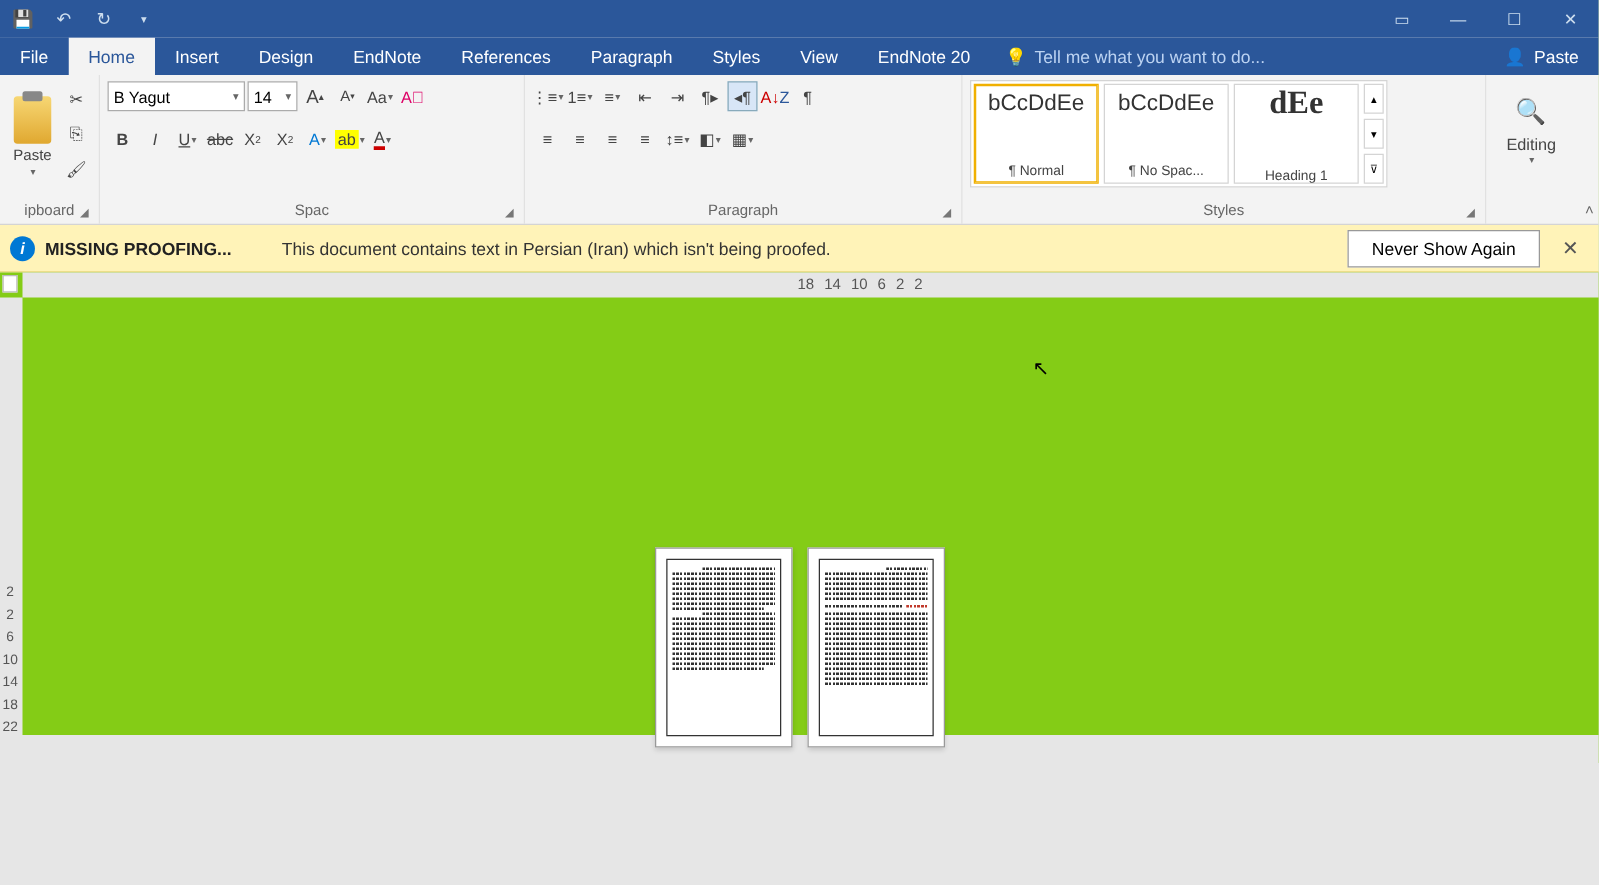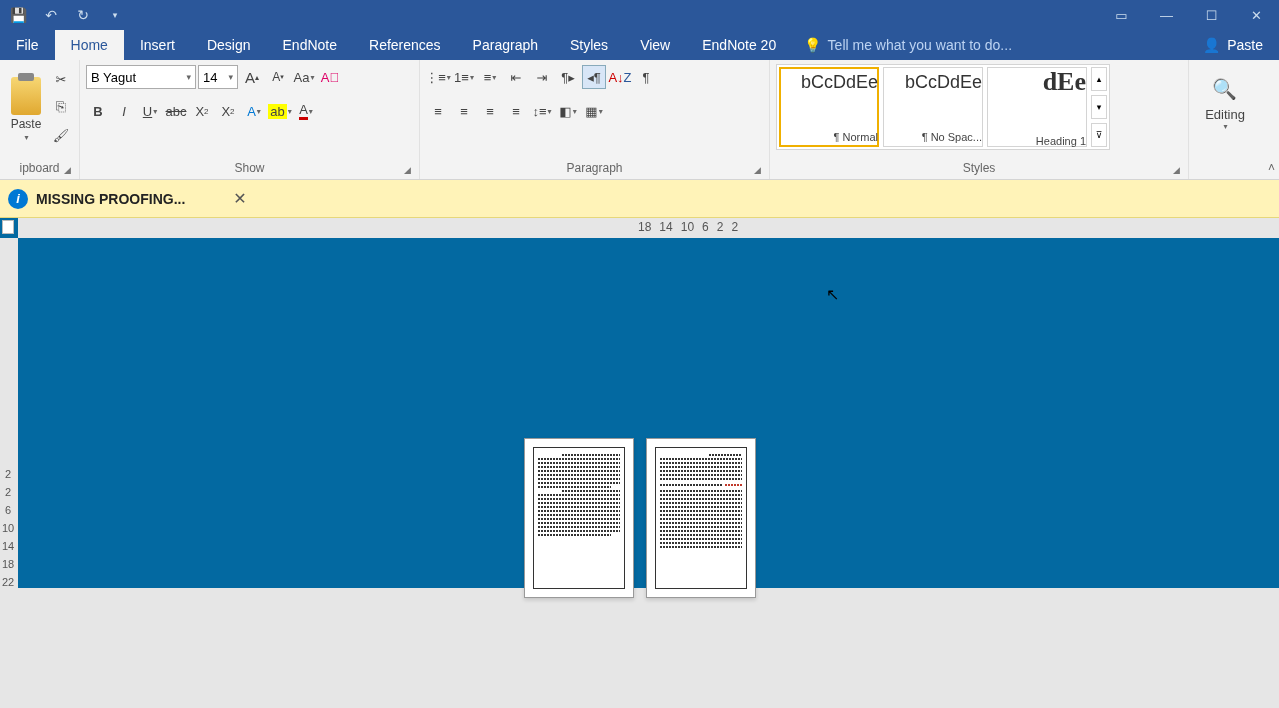--- a/index.html
+++ b/index.html
@@ -42,41 +42,41 @@
 .font-combo { border: 1px solid #ababab; background: #fff; height: 24px; display: flex; align-items: center; padding: 0 4px; font-size: 13px; }
 .font-name { width: 110px; align-items: center; }
 .font-size { width: 40px; }
 .combo-arrow { margin-left: auto; font-size: 9px; color: #666; padding-left: 4px;}
 .ibtn { width: 24px; height: 24px; display:flex;align-items:center;justify-content:center;}
 .darrow{font-size:8px;color:#666;margin-left:1px;}
 
 .para-group { width: 350px; }
 .styles-group { flex: 1; }
 .styles-gallery { display: flex; gap: 4px; border: 1px solid #d4d4d4; background:#fff; padding: 2px; }
-.style-item { width: 100px; height: 80px; border: 1px solid #d4d4d4; display: flex; flex-direction: column; align-items: flex-end; justify-content: center; cursor: pointer; font-size: 11px; background:#fff;gap:30px;}
+.style-item { width: 100px; height: 80px; border: 1px solid #d4d4d4; display: flex; flex-direction: column; align-items: center; justify-content: center; cursor: pointer; font-size: 11px; background:#fff;gap:30px;}
 .style-item.sel{border:1px solid #f0b000; box-shadow: inset 0 0 0 1px #f0b000;}
 .style-preview { font-size: 18px; color: #333; margin-bottom: 8px;}
 .style-name { color: #444; }
 .gallery-scroll{width:16px;display:flex;flex-direction:column;justify-content:space-between;}
 .gs-btn{height:24px;border:1px solid #d4d4d4;display:flex;align-items:center;justify-content:center;font-size:9px;background:#fff;cursor:pointer;}
 
 .editing-group { width: 90px; border-right:none;}
 .find-btn { display:flex;flex-direction:column;align-items:center;justify-content:center;height:80px;width:60px;}
 .collapse-ribbon{position:absolute;right:4px;bottom:4px;font-size:12px;color:#666;cursor:pointer;}
 
 
 .proofing-bar { background: #fff3b8; height: 38px; display: flex; align-items: center; padding: 0 8px; border-bottom: 1px solid #e6d77a; font-size: 14px; color: #333; }
 .info-icon { width: 20px; height: 20px; border-radius: 50%; background: #0078d4; color: #fff; display: flex; align-items: center; justify-content: center; font-size: 13px; font-weight: bold; margin-right: 8px; font-style: italic;}
 .proof-title { font-weight: bold; color: #222; margin-right: 40px;}
 .proof-msg { flex: 0 0 auto; }
 .never-btn { margin-left: auto; background: #fff; border: 1px solid #999; padding: 6px 18px; font-size: 14px; cursor: pointer; margin-right: 10px;}
 .close-proof { font-size: 16px; color: #555; cursor: pointer; padding: 4px 8px;}
 
 
-.doc-area { position: relative; background: #0369a1; height: 370px; }
+.doc-area { position: relative; background: #84cc16; height: 370px; }
 .hruler { position: absolute; top: 0; left: 18px; right: 0; height: 20px; background: #e6e6e6; }
 .hruler-marks { position: absolute; left: 620px; top: 2px; font-size: 12px; color: #555; display: flex; gap: 8px;}
 .vruler { position: absolute; left: 0; top: 20px; width: 18px; height: 470px; background: #e6e6e6; }
 .vruler-marks { position:absolute; left:2px; top:230px; font-size:11px; color:#555; display:flex; flex-direction:column; gap:6px; align-items:center;}
 .vruler-marks span{transform:rotate(0deg);}
 
 .pages-container { position: absolute; top: 220px; left: 50%; transform: translateX(-50%); display: flex; gap: 12px; }
 .page { width: 110px; height: 160px; background: #fff; border: 1px solid #999; box-shadow: 0 2px 4px rgba(0,0,0,0.15); padding: 8px; }
 .page-inner { width: 100%; height: 100%; border: 1px solid #333; padding: 4px; overflow: hidden;}
 .squiggle { height: 2px; background: repeating-linear-gradient(90deg,#333 0 2px,transparent 2px 3px); margin: 2px 0;}
@@ -184,21 +184,21 @@
             <span style="background:#ff0;padding:0 2px;">ab</span>
             <span class="darrow">▾</span>
           </div>
         <div class="btn ibtn">
             <span style="border-bottom:3px solid #c00;">A</span>
             <span class="darrow">▾</span>
           </div>
       </div>
     </div>
     <div class="group-label">
-      <span>Show</span>
+      <span>Spac</span>
       <span class="dlaunch">◢</span>
     </div>
   </div>
 
   <div class="group para-group">
     <div class="group-body" style="flex-direction:column;">
       <div class="font-row">
         <div class="btn ibtn">⋮≡<span class="darrow">▾</span></div>
         <div class="btn ibtn">1≡<span class="darrow">▾</span></div>
         <div class="btn ibtn">≡<span class="darrow">▾</span></div>
@@ -263,20 +263,22 @@
     </div>
     <div class="group-label"></div>
   </div>
 
   <div class="collapse-ribbon">˄</div>
 </div>
 
 <div class="proofing-bar">
   <div class="info-icon">i</div>
   <div class="proof-title">MISSING PROOFING...</div>
+  <div class="proof-msg">This document contains text in Persian (Iran) which isn't being proofed.</div>
+  <button class="never-btn">Never Show Again</button>
   <div class="close-proof">✕</div>
 </div>
 
 <div class="doc-area">
   <div style="position:absolute;left:2px;top:2px;width:12px;height:14px;background:#fff;border:1px solid #bbb;"></div>
   <div class="hruler">
     <div class="hruler-marks">
       <span>18</span>
       <span>14</span>
       <span>10</span>

